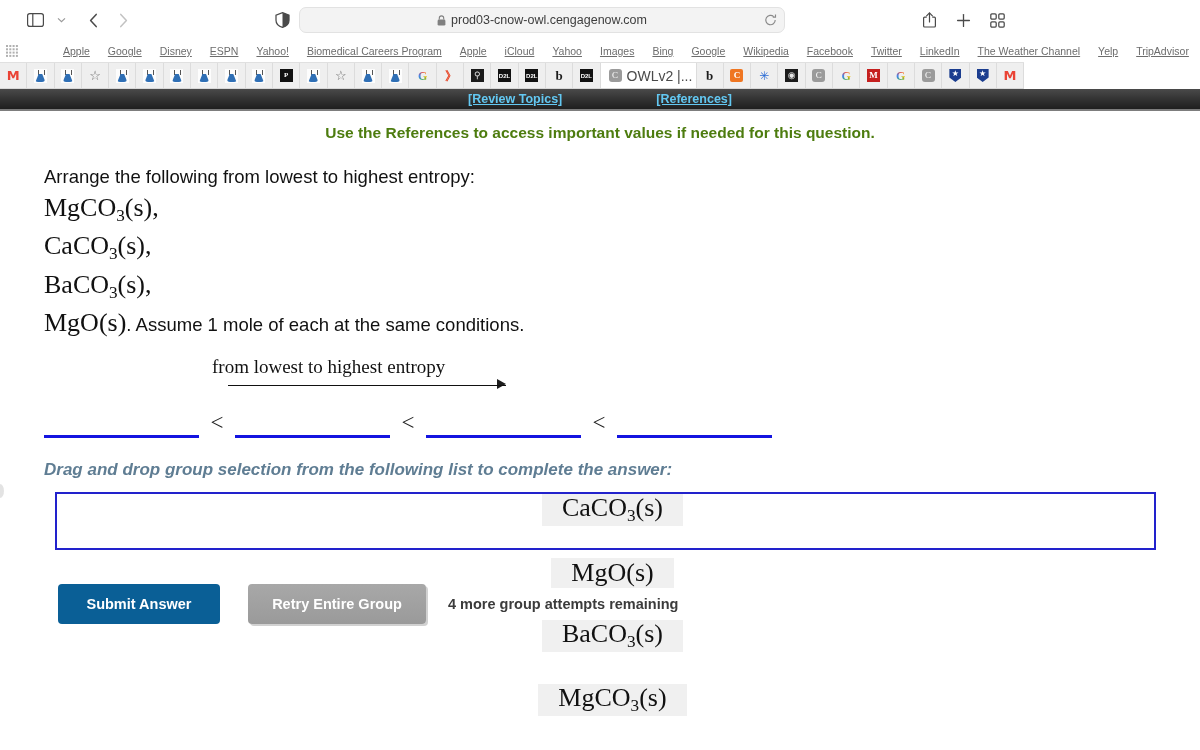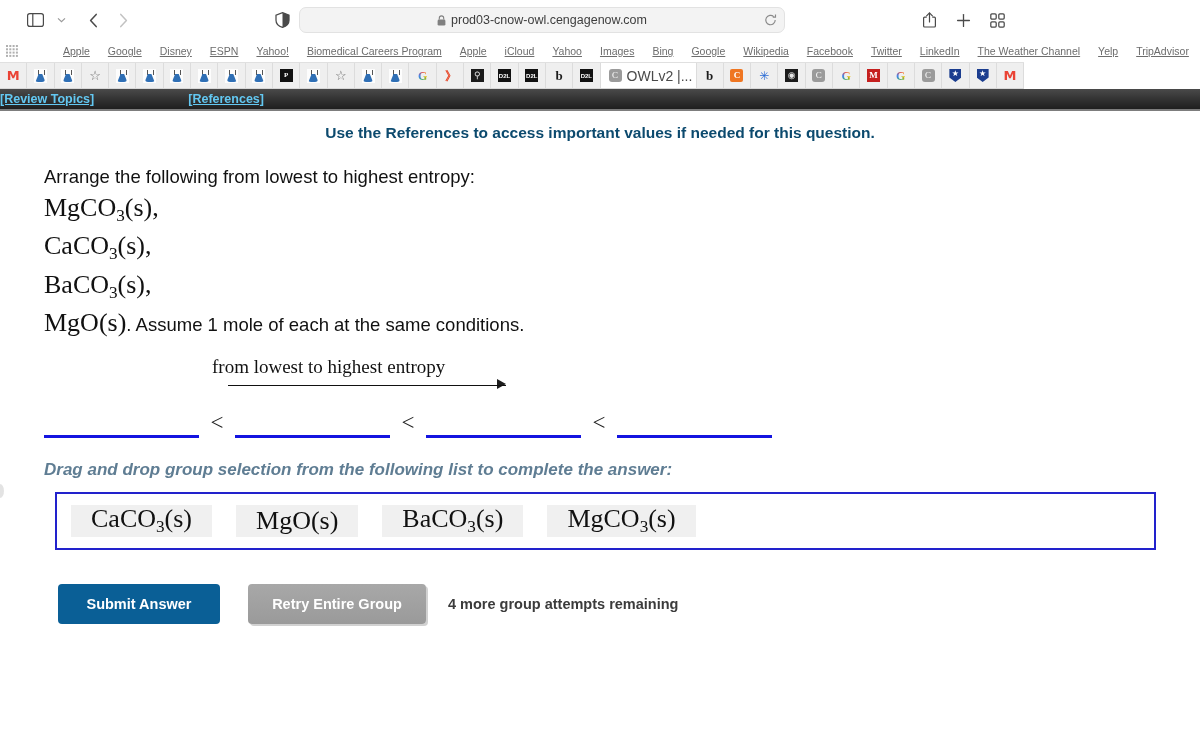--- a/index.html
+++ b/index.html
@@ -167,36 +167,37 @@
     display: flex; align-items: center; justify-content: center; font-weight: bold;
   }
 
   
   .owl-navbar {
     height: 22px;
     background: linear-gradient(to bottom, #4a4a4a 0%, #353535 45%, #1f1f1f 100%);
     border-bottom: 2px solid #7d7d7d;
     display: flex;
     align-items: center;
+    justify-content: center;
     gap: 94px;
   }
   .owl-navlink {
     color: #63c8f2;
     font-size: 12.5px;
     font-weight: bold;
     font-family: "Liberation Sans", sans-serif;
   }
 
   .page-body { padding: 0; background: #fff; position: relative; }
 
   .refs-note {
     text-align: center;
     font-size: 15.5px;
     font-weight: bold;
-    color: #0c4a6e;
+    color: #4d7c0f;
     padding: 13px 0 0 0;
   }
 
   .question-block {
     margin: 22px 0 0 44px;
     font-size: 18.5px;
     color: #111;
     line-height: 1.42;
   }
   .q-sans { font-family: "Liberation Sans", sans-serif; }
@@ -264,22 +265,23 @@
     font-family: "Liberation Sans", sans-serif;
   }
 
   .dd-bank {
     margin: 12px 44px 0 55px;
     border: 2px solid #2222cc;
     height: 58px;
     display: flex;
     align-items: center;
     padding-left: 14px;
-    gap: 24px;
+    gap: 32px;
     background: #fff;
+    flex-direction: column;
   }
   .dd-item {
     background: #f0f0f0;
     height: 32px;
     display: flex;
     align-items: center;
     justify-content: center;
     padding: 0 20px;
     font-family: "Liberation Serif", serif;
     font-size: 20px;

